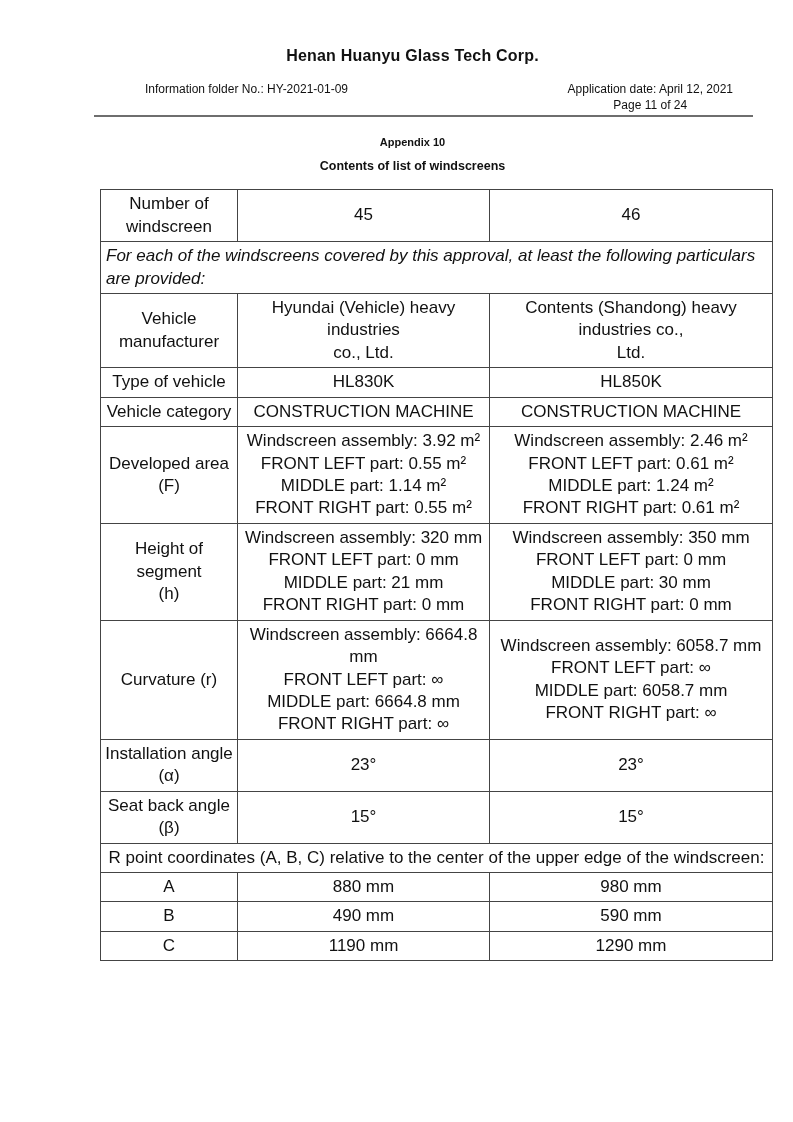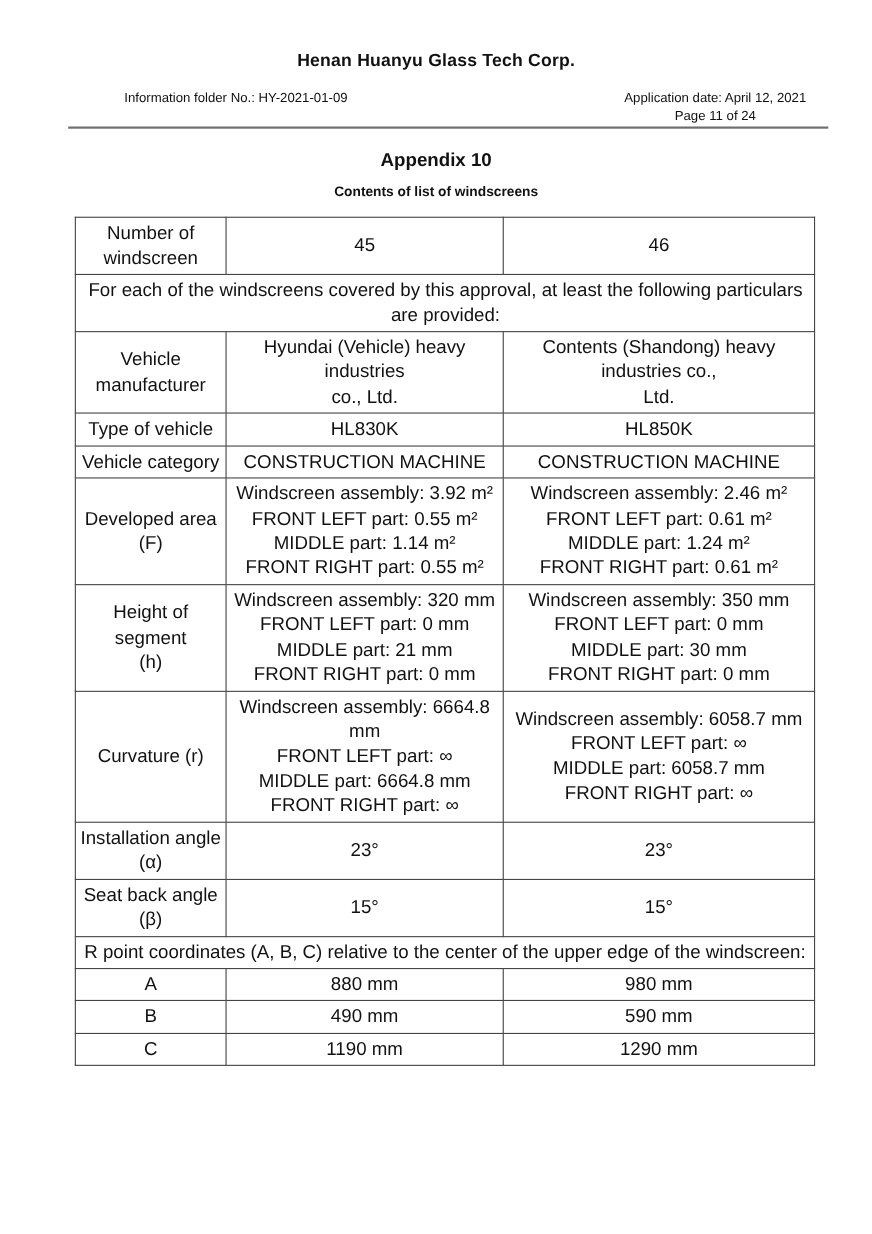--- a/index.html
+++ b/index.html
@@ -5,20 +5,21 @@
   * { margin: 0; padding: 0; box-sizing: border-box; }
   html, body { background: #ffffff; }
   .page {
     width: 793px;
     height: 1122px;
     background: #ffffff;
     font-family: "Liberation Sans", sans-serif;
     color: #111111;
     overflow: hidden;
     position: relative;
+    padding-left: 32px;
   }
   .company {
     margin-top: 47px;
     text-align: center;
     font-size: 16px;
     font-weight: bold;
     letter-spacing: 0.2px;
   }
   .meta {
     display: flex;
@@ -31,21 +32,21 @@
   .meta-left { line-height: 1.3; }
   .meta-right { text-align: center; line-height: 1.3; }
   .rule {
     border: none;
     border-top: 2px solid #6e6e6e;
     margin: 2px 40px 0 62px;
   }
   .appendix {
     text-align: center;
     font-weight: bold;
-    font-size: 17px;
+    font-size: 11px;
     margin-top: 19px;
   }
   .subtitle {
     text-align: center;
     font-weight: bold;
     font-size: 12.5px;
     margin-top: 11px;
   }
   table.spec {
     margin: 16px 0 0 68px;
@@ -56,22 +57,23 @@
   }
   table.spec td {
     border: 1px solid #444444;
     text-align: center;
     vertical-align: middle;
     padding: 3px 4px;
     line-height: 1.32;
     white-space: pre-line;
   }
   table.spec td.note-left {
-    text-align: center;
+    text-align: left;
     padding-left: 5px;
+    font-style: italic;
   }
   col.c-label { width: 137px; }
   col.c-v1 { width: 252px; }
   col.c-v2 { width: 283px; }
 </style>
 </head>
 <body>
 
 <div class="page">
 

